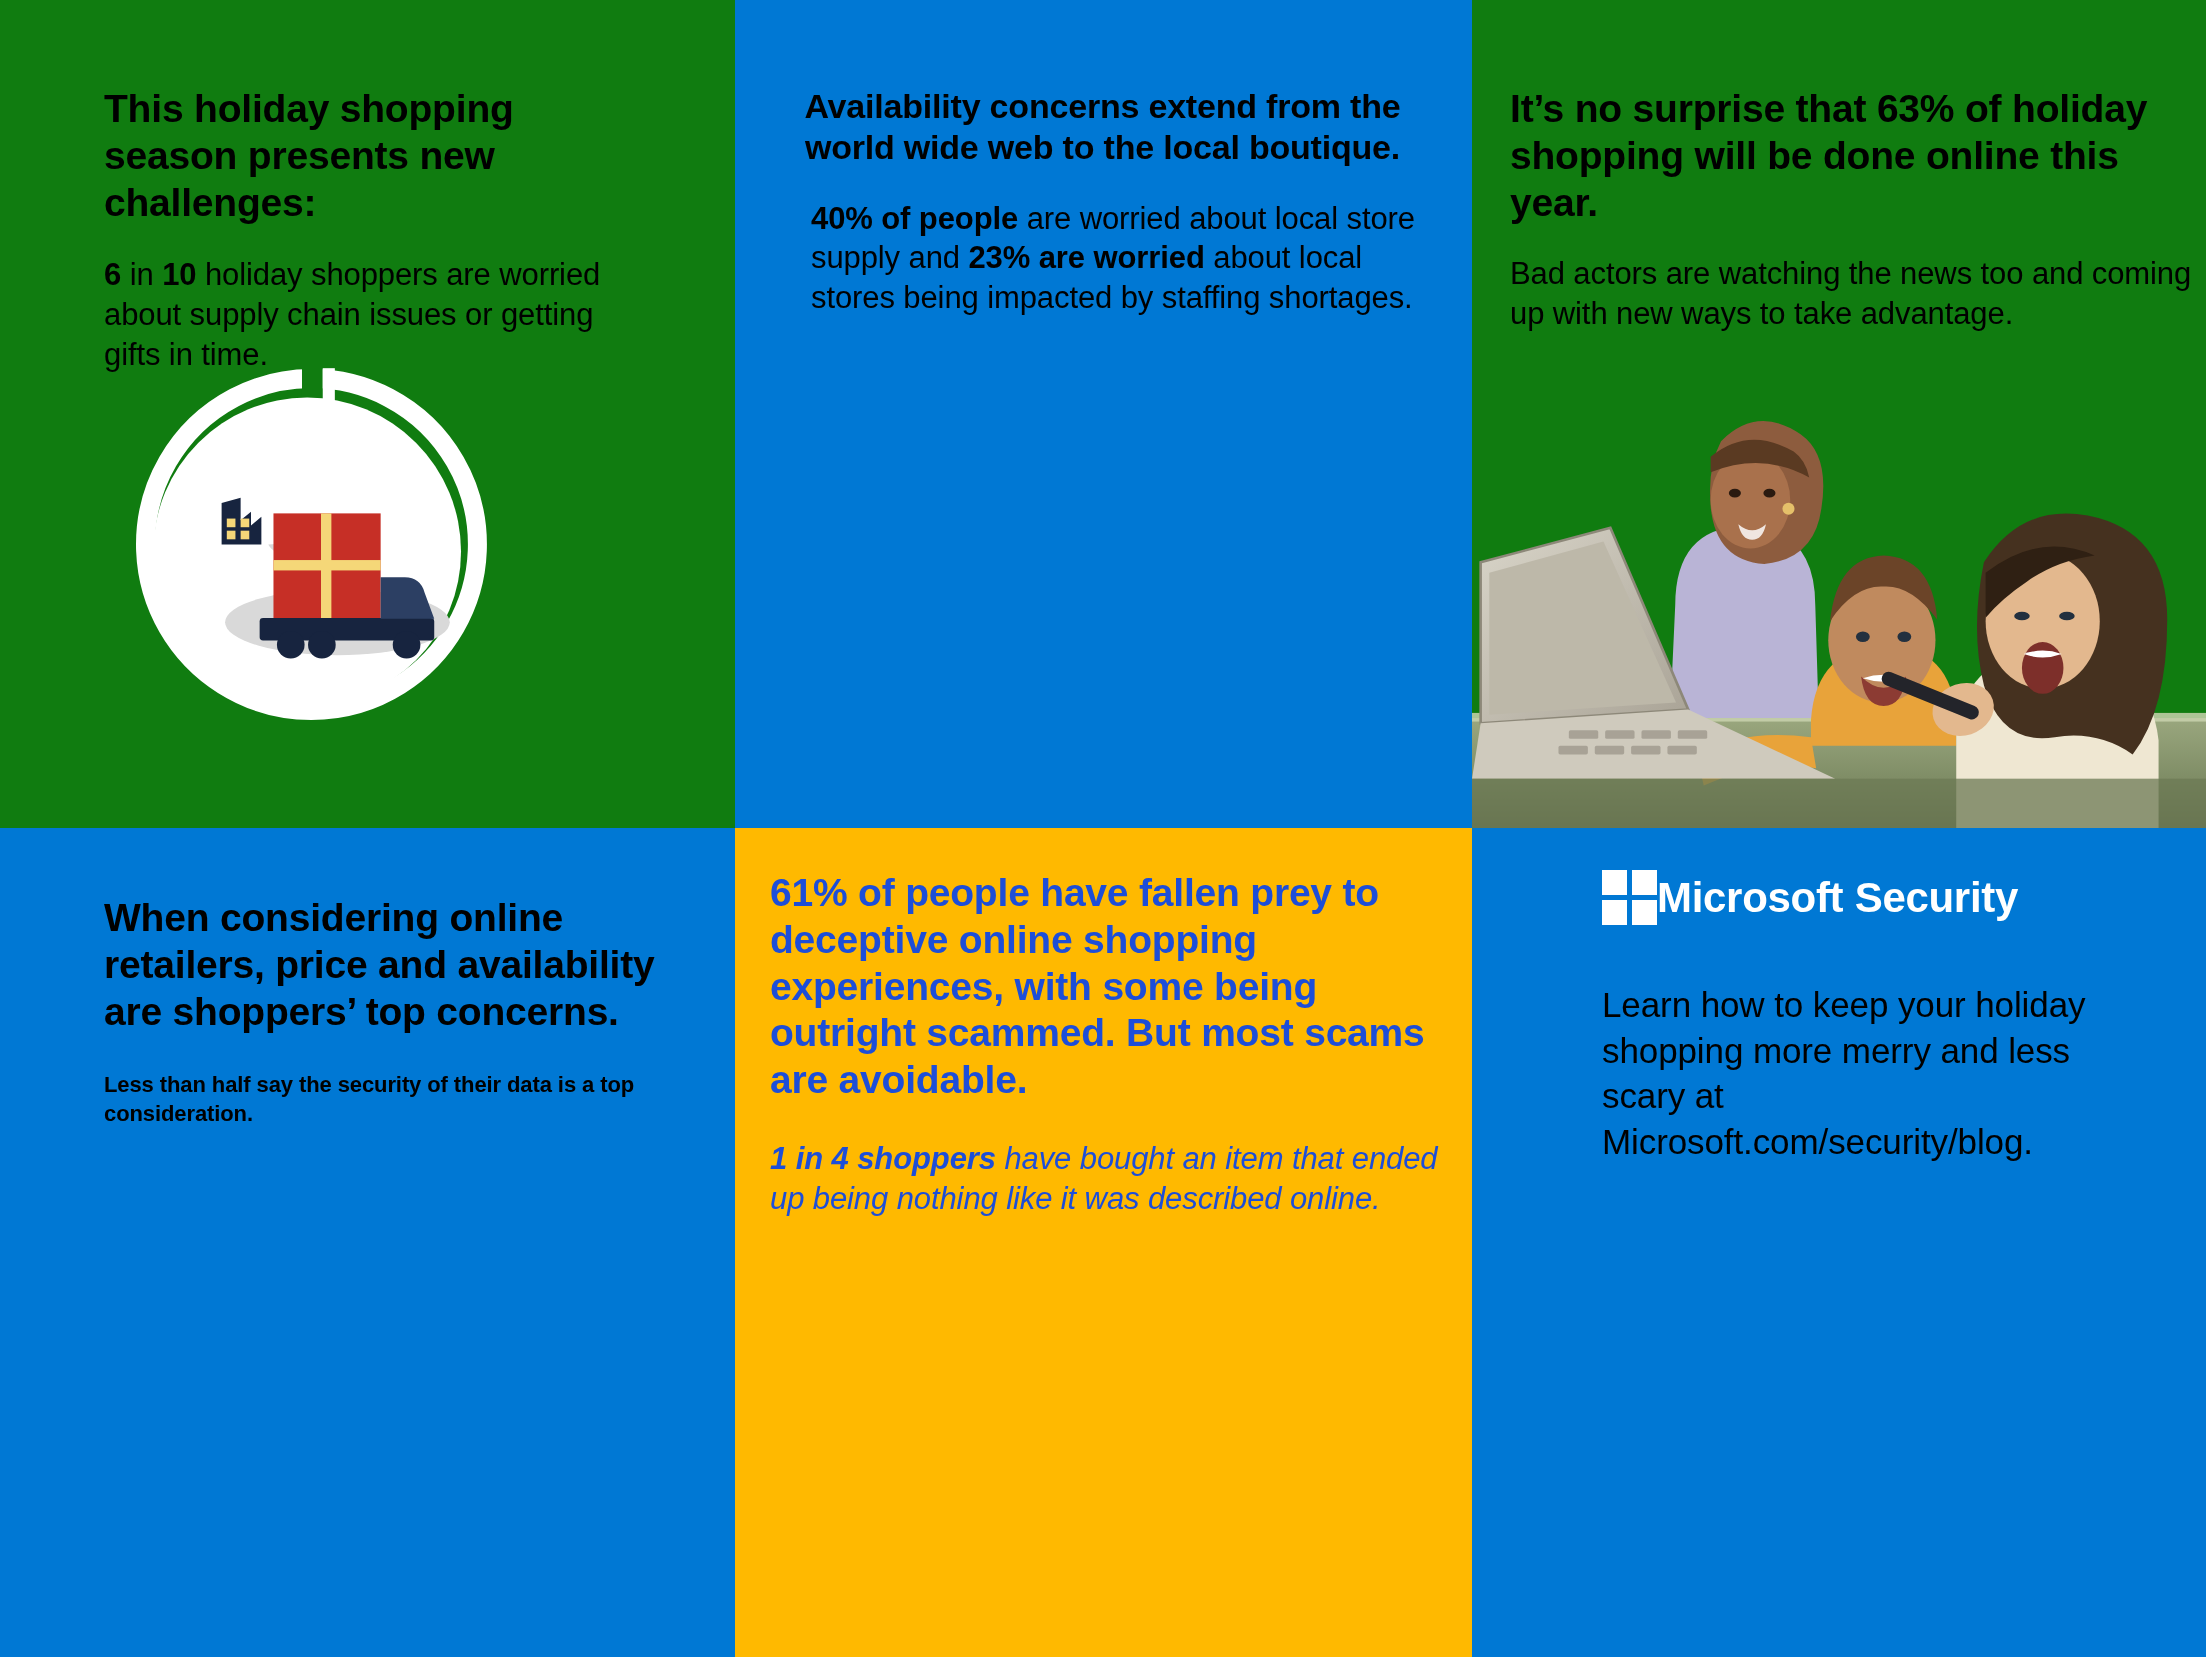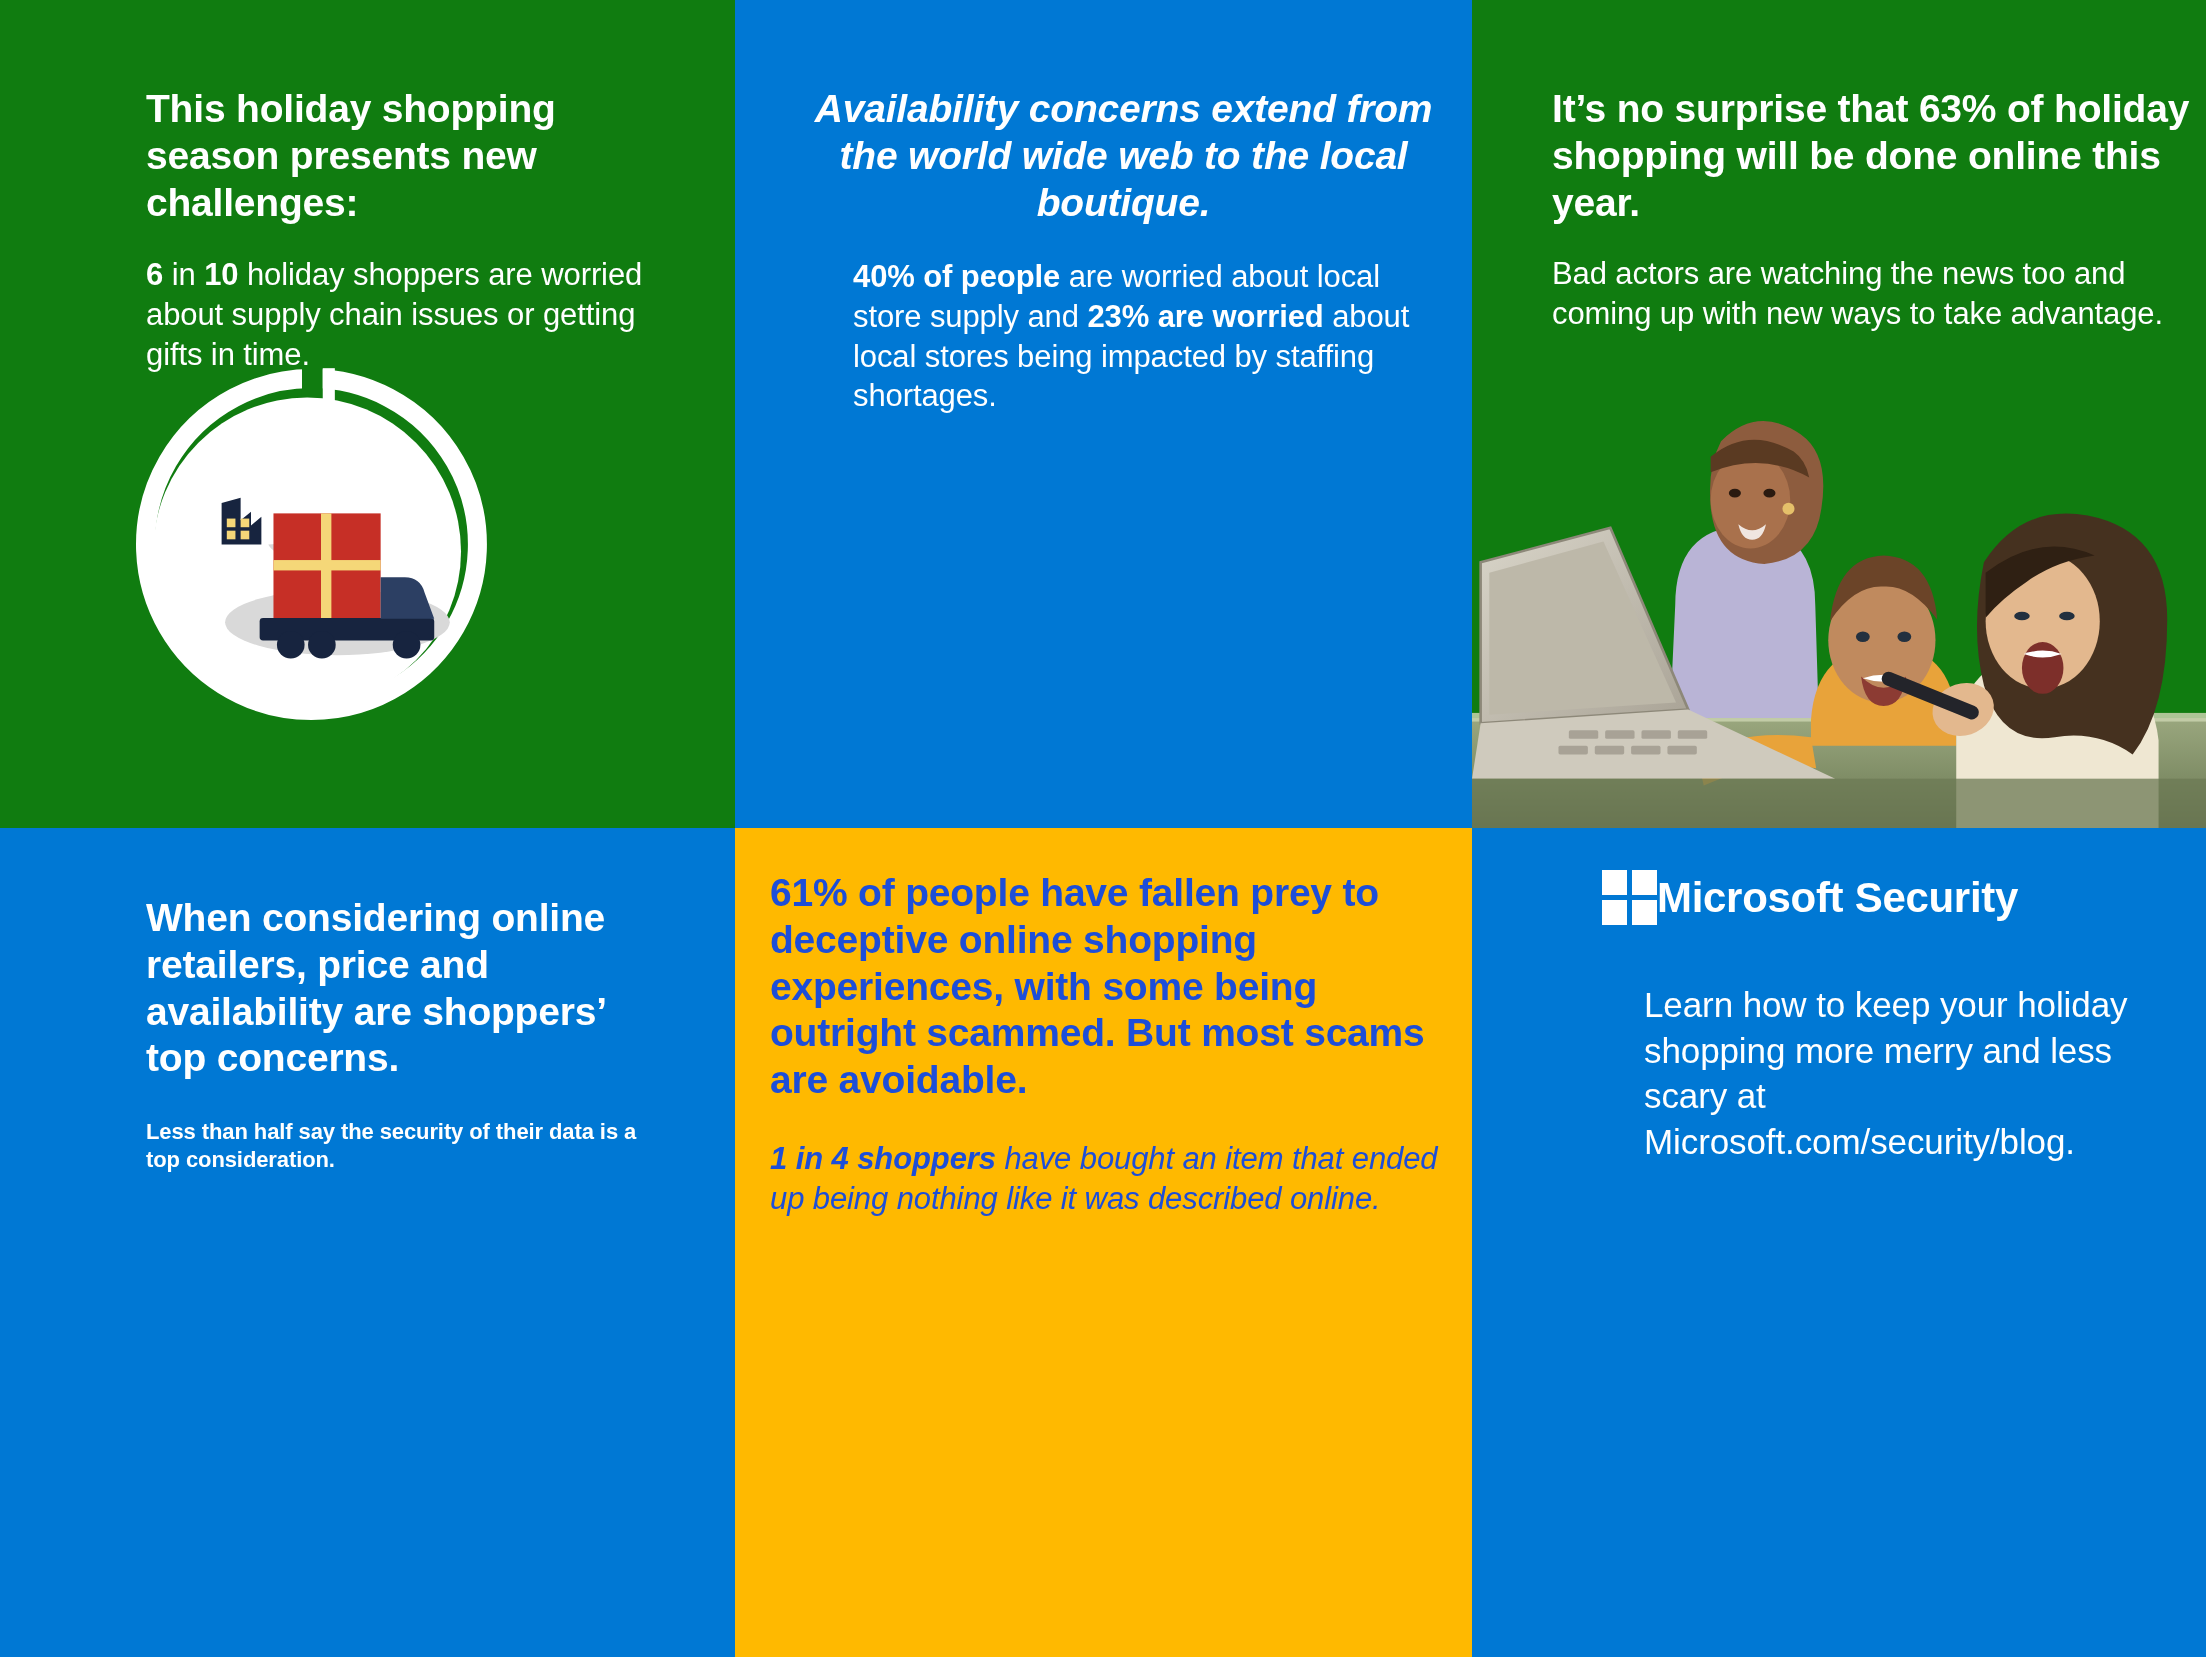--- a/index.html
+++ b/index.html
@@ -29,32 +29,32 @@
     font-weight:bold;
     line-height:1.20;
     margin:0;
     letter-spacing:-0.2px;
   }
   .body{
     line-height:1.28;
     margin:0;
     letter-spacing:-0.1px;
   }
-  .white{color:#ffffff;margin-left:42px;}
+  .white{color:#000000;}
   .black{color:#1d4ed8;}
   b{font-weight:bold;}
 
   
   #panel-supply .txt{position:absolute;left:104px;top:86px;width:553px;}
   #panel-supply .headline{font-size:39px;}
   #panel-supply .body{font-size:31px;margin-top:29px;}
 
   
   #panel-avail .txt{position:absolute;left:26px;top:86px;width:683px;text-align:center;}
-  #panel-avail .headline{font-size:39px;font-style:italic;}
+  #panel-avail .headline{font-size:34px;}
   #panel-avail .body{font-size:31px;margin-top:31px;text-align:left;padding-left:50px;}
 
   
   #panel-online .txt{position:absolute;left:38px;top:86px;width:683px;}
   #panel-online .headline{font-size:39px;}
   #panel-online .body{font-size:31px;margin-top:28px;}
   #panel-retail .headline{font-size:39px;}
   #panel-retail .body{font-size:22px;margin-top:36px;font-weight:bold;}
   #panel-retail .inner{position:absolute;left:104px;top:67px;width:553px;}
 

